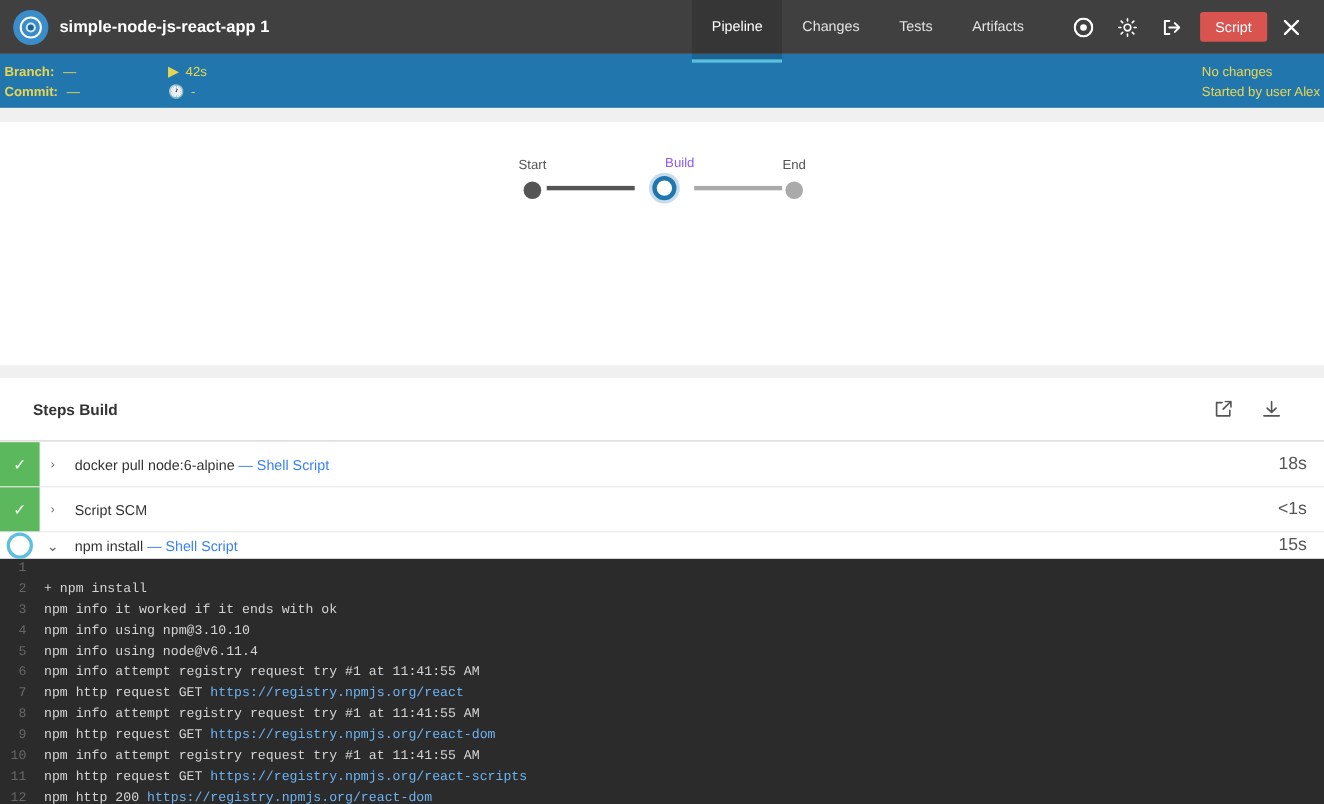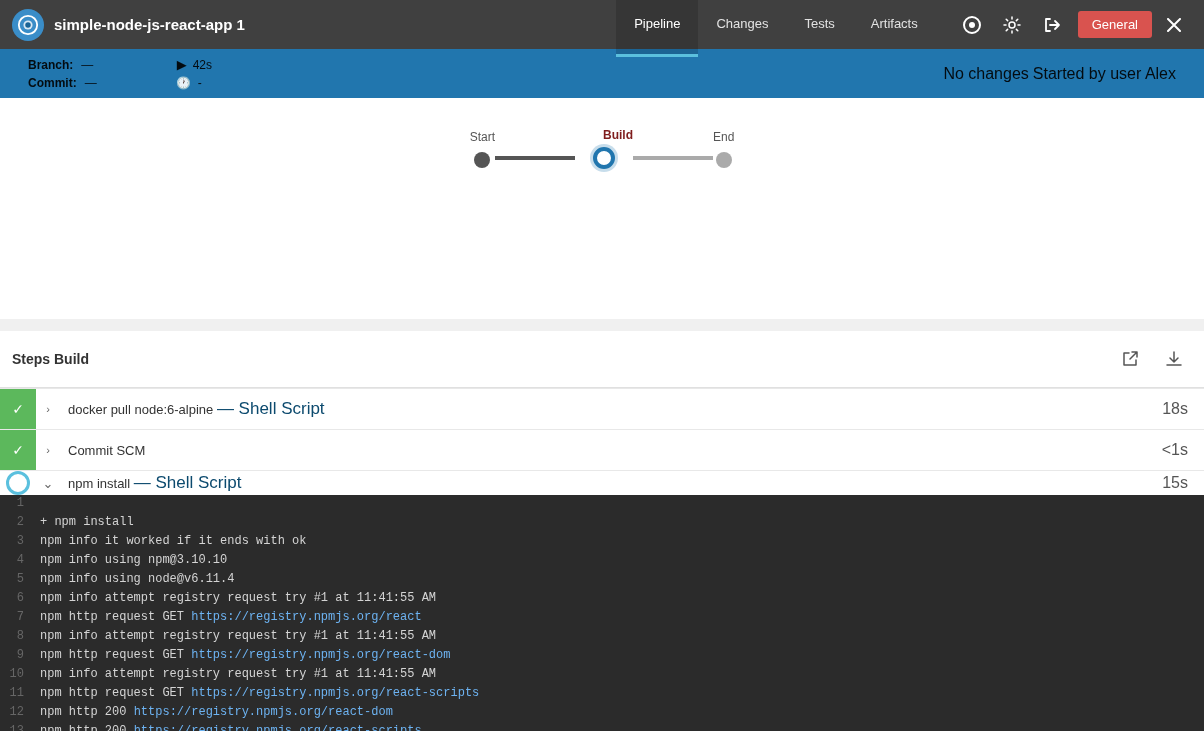--- a/index.html
+++ b/index.html
@@ -78,22 +78,22 @@
       padding: 6px 14px;
       border-radius: 3px;
       cursor: pointer;
       font-size: 13px;
       margin-left: 4px;
     }
 
     
     .subheader {
       background: #2176ae;
-      color: #000000;
-      padding: 8px 28px;
+      color: #fde047;
+      padding: 8px 4px;
       display: flex;
       gap: 40px;
       align-items: center;
     }
     .subheader-left {
       display: flex;
       flex-direction: column;
       gap: 4px;
     }
     .subheader-row {
@@ -118,51 +118,53 @@
     .subheader-time {
       display: flex;
       align-items: center;
       gap: 6px;
       font-size: 12px;
       opacity: 0.9;
     }
     .subheader-right {
       margin-left: auto;
       display: flex;
+      flex-direction: column;
       gap: 4px;
-      font-size: 16px;
+      font-size: 12px;
     }
     .subheader-right div { opacity: 0.9; }
 
     
     .pipeline-area {
       background: white;
       padding: 30px 20px 20px;
       display: flex;
       flex-direction: column;
       align-items: center;
+      margin-top: 13px;
     }
     .pipeline-track {
       display: flex;
       align-items: center;
       gap: 0;
       position: relative;
     }
     .pipeline-step {
       display: flex;
       flex-direction: column;
       align-items: center;
       gap: 8px;
     }
     .step-label {
       font-size: 12px;
       color: #555;
       font-weight: 500;
     }
-    .step-label.active { color: #7f1d1d; font-weight: 700; padding-left: 28px; }
+    .step-label.active { color: #8b5cf6; font-weight: 400; padding-left: 28px; }
     .step-node {
       width: 16px;
       height: 16px;
       border-radius: 50%;
       background: #aaa;
       position: relative;
       z-index: 2;
     }
     .step-node.done {
       background: #555;
@@ -184,21 +186,21 @@
 
     
     .steps-panel {
       background: white;
       margin-top: 12px;
     }
     .steps-header {
       display: flex;
       align-items: center;
       justify-content: space-between;
-      padding: 10px 12px;
+      padding: 10px 30px;
       border-bottom: 1px solid #e0e0e0;
       background: white;
     }
     .steps-title {
       font-weight: 700;
       font-size: 14px;
       color: #333;
     }
     .steps-actions {
       display: flex;
@@ -230,22 +232,22 @@
       color: #666;
       font-size: 11px;
     }
     .step-name {
       flex: 1;
       padding: 0 8px;
       font-size: 13px;
       color: #333;
     }
     .step-sub {
-      color: #0c4a6e;
-      font-size: 17px;
+      color: #3b82f6;
+      font-size: 13px;
     }
     .step-duration {
       padding: 0 16px;
       color: #555;
       font-size: 16px;
     }
 
     
     .console-area {
       background: #2b2b2b;
@@ -314,21 +316,21 @@
       <svg width="18" height="18" viewBox="0 0 18 18" fill="none">
         <circle cx="9" cy="9" r="3" stroke="white" stroke-width="1.5"></circle>
         <path d="M9 1v2M9 15v2M1 9h2M15 9h2M3.22 3.22l1.41 1.41M13.36 13.36l1.41 1.41M3.22 14.78l1.41-1.41M13.36 4.64l1.41-1.41" stroke="white" stroke-width="1.5" stroke-linecap="round"></path>
       </svg>
     </div>
     <div class="icon-btn">
       <svg width="18" height="18" viewBox="0 0 18 18" fill="none">
         <path d="M7 3H3v12h4M12 5l4 4-4 4M16 9H7" stroke="white" stroke-width="1.8" stroke-linecap="round" stroke-linejoin="round"></path>
       </svg>
     </div>
-    <button class="logout-btn">General</button>
+    <button class="logout-btn">Script</button>
     <div class="icon-btn">
       <svg width="14" height="14" viewBox="0 0 14 14" fill="none">
         <path d="M1 1l12 12M13 1L1 13" stroke="white" stroke-width="2" stroke-linecap="round"></path>
       </svg>
     </div>
   </div>
 </header>
 
 <div class="subheader">
   <div class="subheader-left">
@@ -402,21 +404,21 @@
     <div class="step-chevron">›</div>
     <div class="step-name">
       docker pull node:6-alpine <span class="step-sub">— Shell Script</span>
     </div>
     <div class="step-duration">18s</div>
   </div>
 
   <div class="step-row">
     <div class="step-status success">✓</div>
     <div class="step-chevron">›</div>
-    <div class="step-name">Commit SCM</div>
+    <div class="step-name">Script SCM</div>
     <div class="step-duration">&lt;1s</div>
   </div>
 
   <div class="step-row">
     <div class="step-status running" style="border-radius:50%; width:24px; height:24px; margin:0 6px; min-width:24px; background:transparent; border:3px solid #5bc0de;">
     </div>
     <div class="step-chevron" style="font-size:13px; transform:rotate(0deg);">⌄</div>
     <div class="step-name">
       npm install <span class="step-sub">— Shell Script</span>
     </div>

